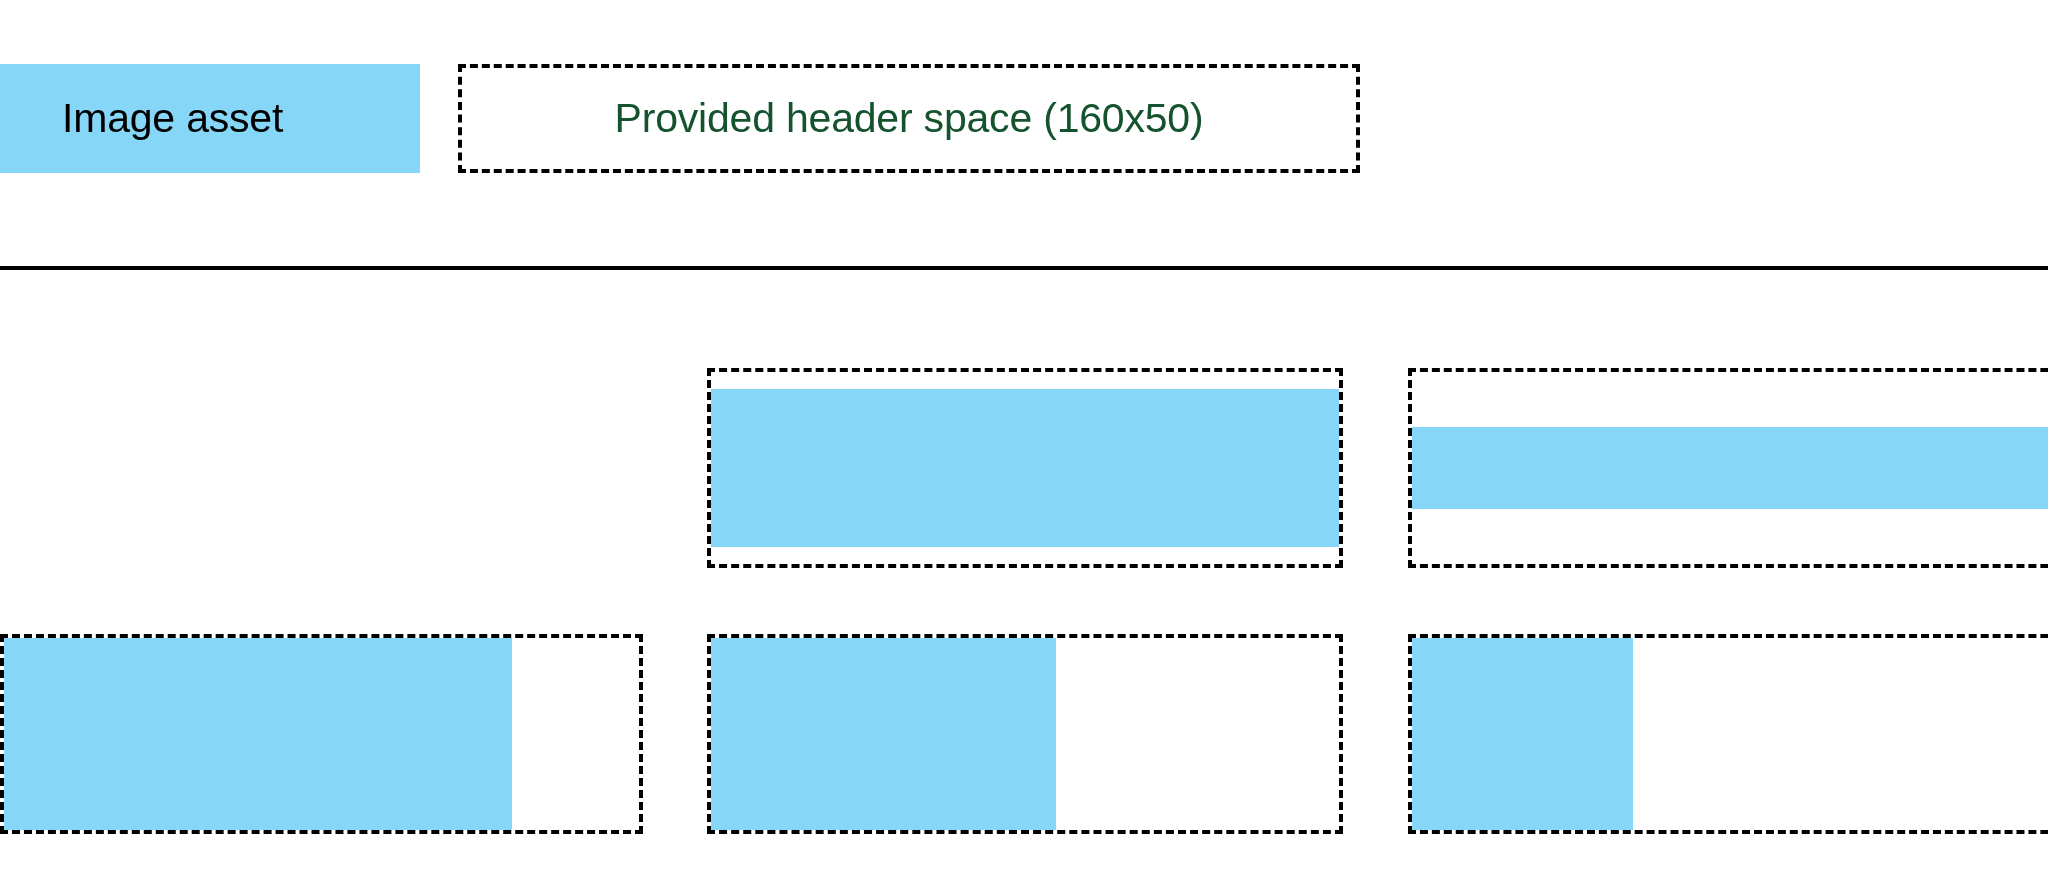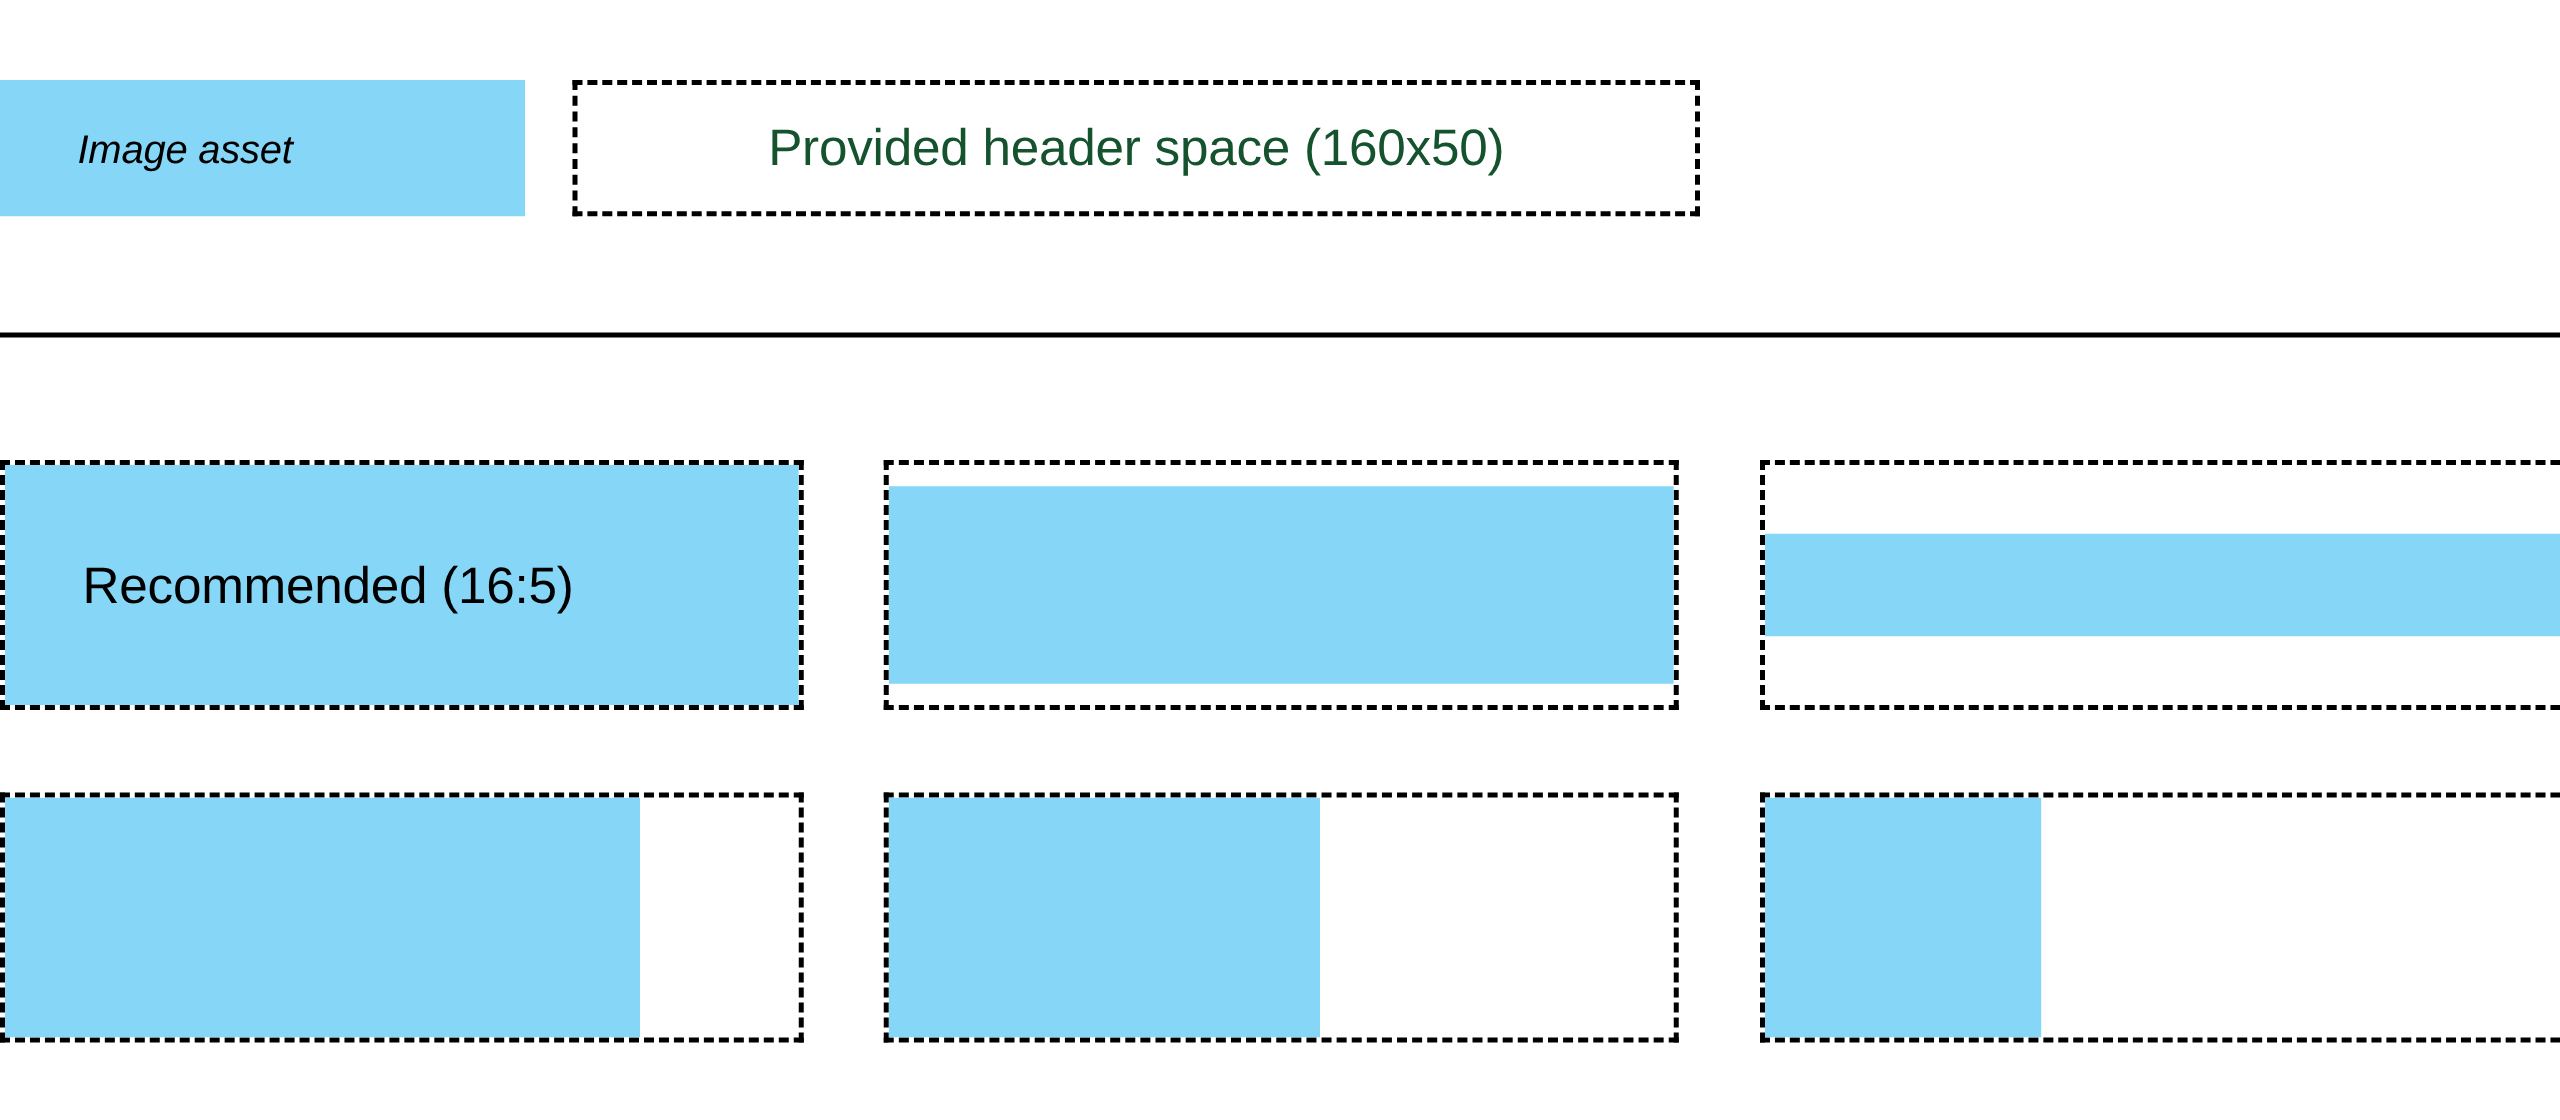--- a/index.html
+++ b/index.html
@@ -38,26 +38,25 @@
     width: 420px;
     height: 109px;
     background: #85d6f7;
     display: flex;
     align-items: center;
     box-sizing: border-box;
     padding-left: 62px;
   }
 
   .asset-swatch-label {
-    font-size: 32px;
+    font-size: 41px;
     line-height: 1;
     letter-spacing: -0.2px;
     color: #000000;
     white-space: nowrap;
-    font-style: italic;
   }
 
   .header-space-box {
     position: absolute;
     left: 458px;
     top: 0;
     width: 902px;
     height: 109px;
     border: 4px dashed #000000;
     box-sizing: border-box;
@@ -155,24 +154,20 @@
     </div>
 
   </div>
 
   <div class="divider"></div>
 
   <div class="ratio-grid">
 
     <div class="ratio-row row-0">
 
-      <div class="ratio-cell col-0">
-        <div class="fill-inner" style="left:0; top:0; width:100%; height:100%;"></div>
-        <span class="cell-label">Recommended (16:5)</span>
-      </div>
 
       <div class="ratio-cell col-1">
         <div class="fill-inner" style="left:0; top:9%; width:100%; height:82%;"></div>
       </div>
 
       <div class="ratio-cell col-2">
         <div class="fill-inner" style="left:0; top:28.5%; width:100%; height:43%;"></div>
       </div>
 
     </div>

